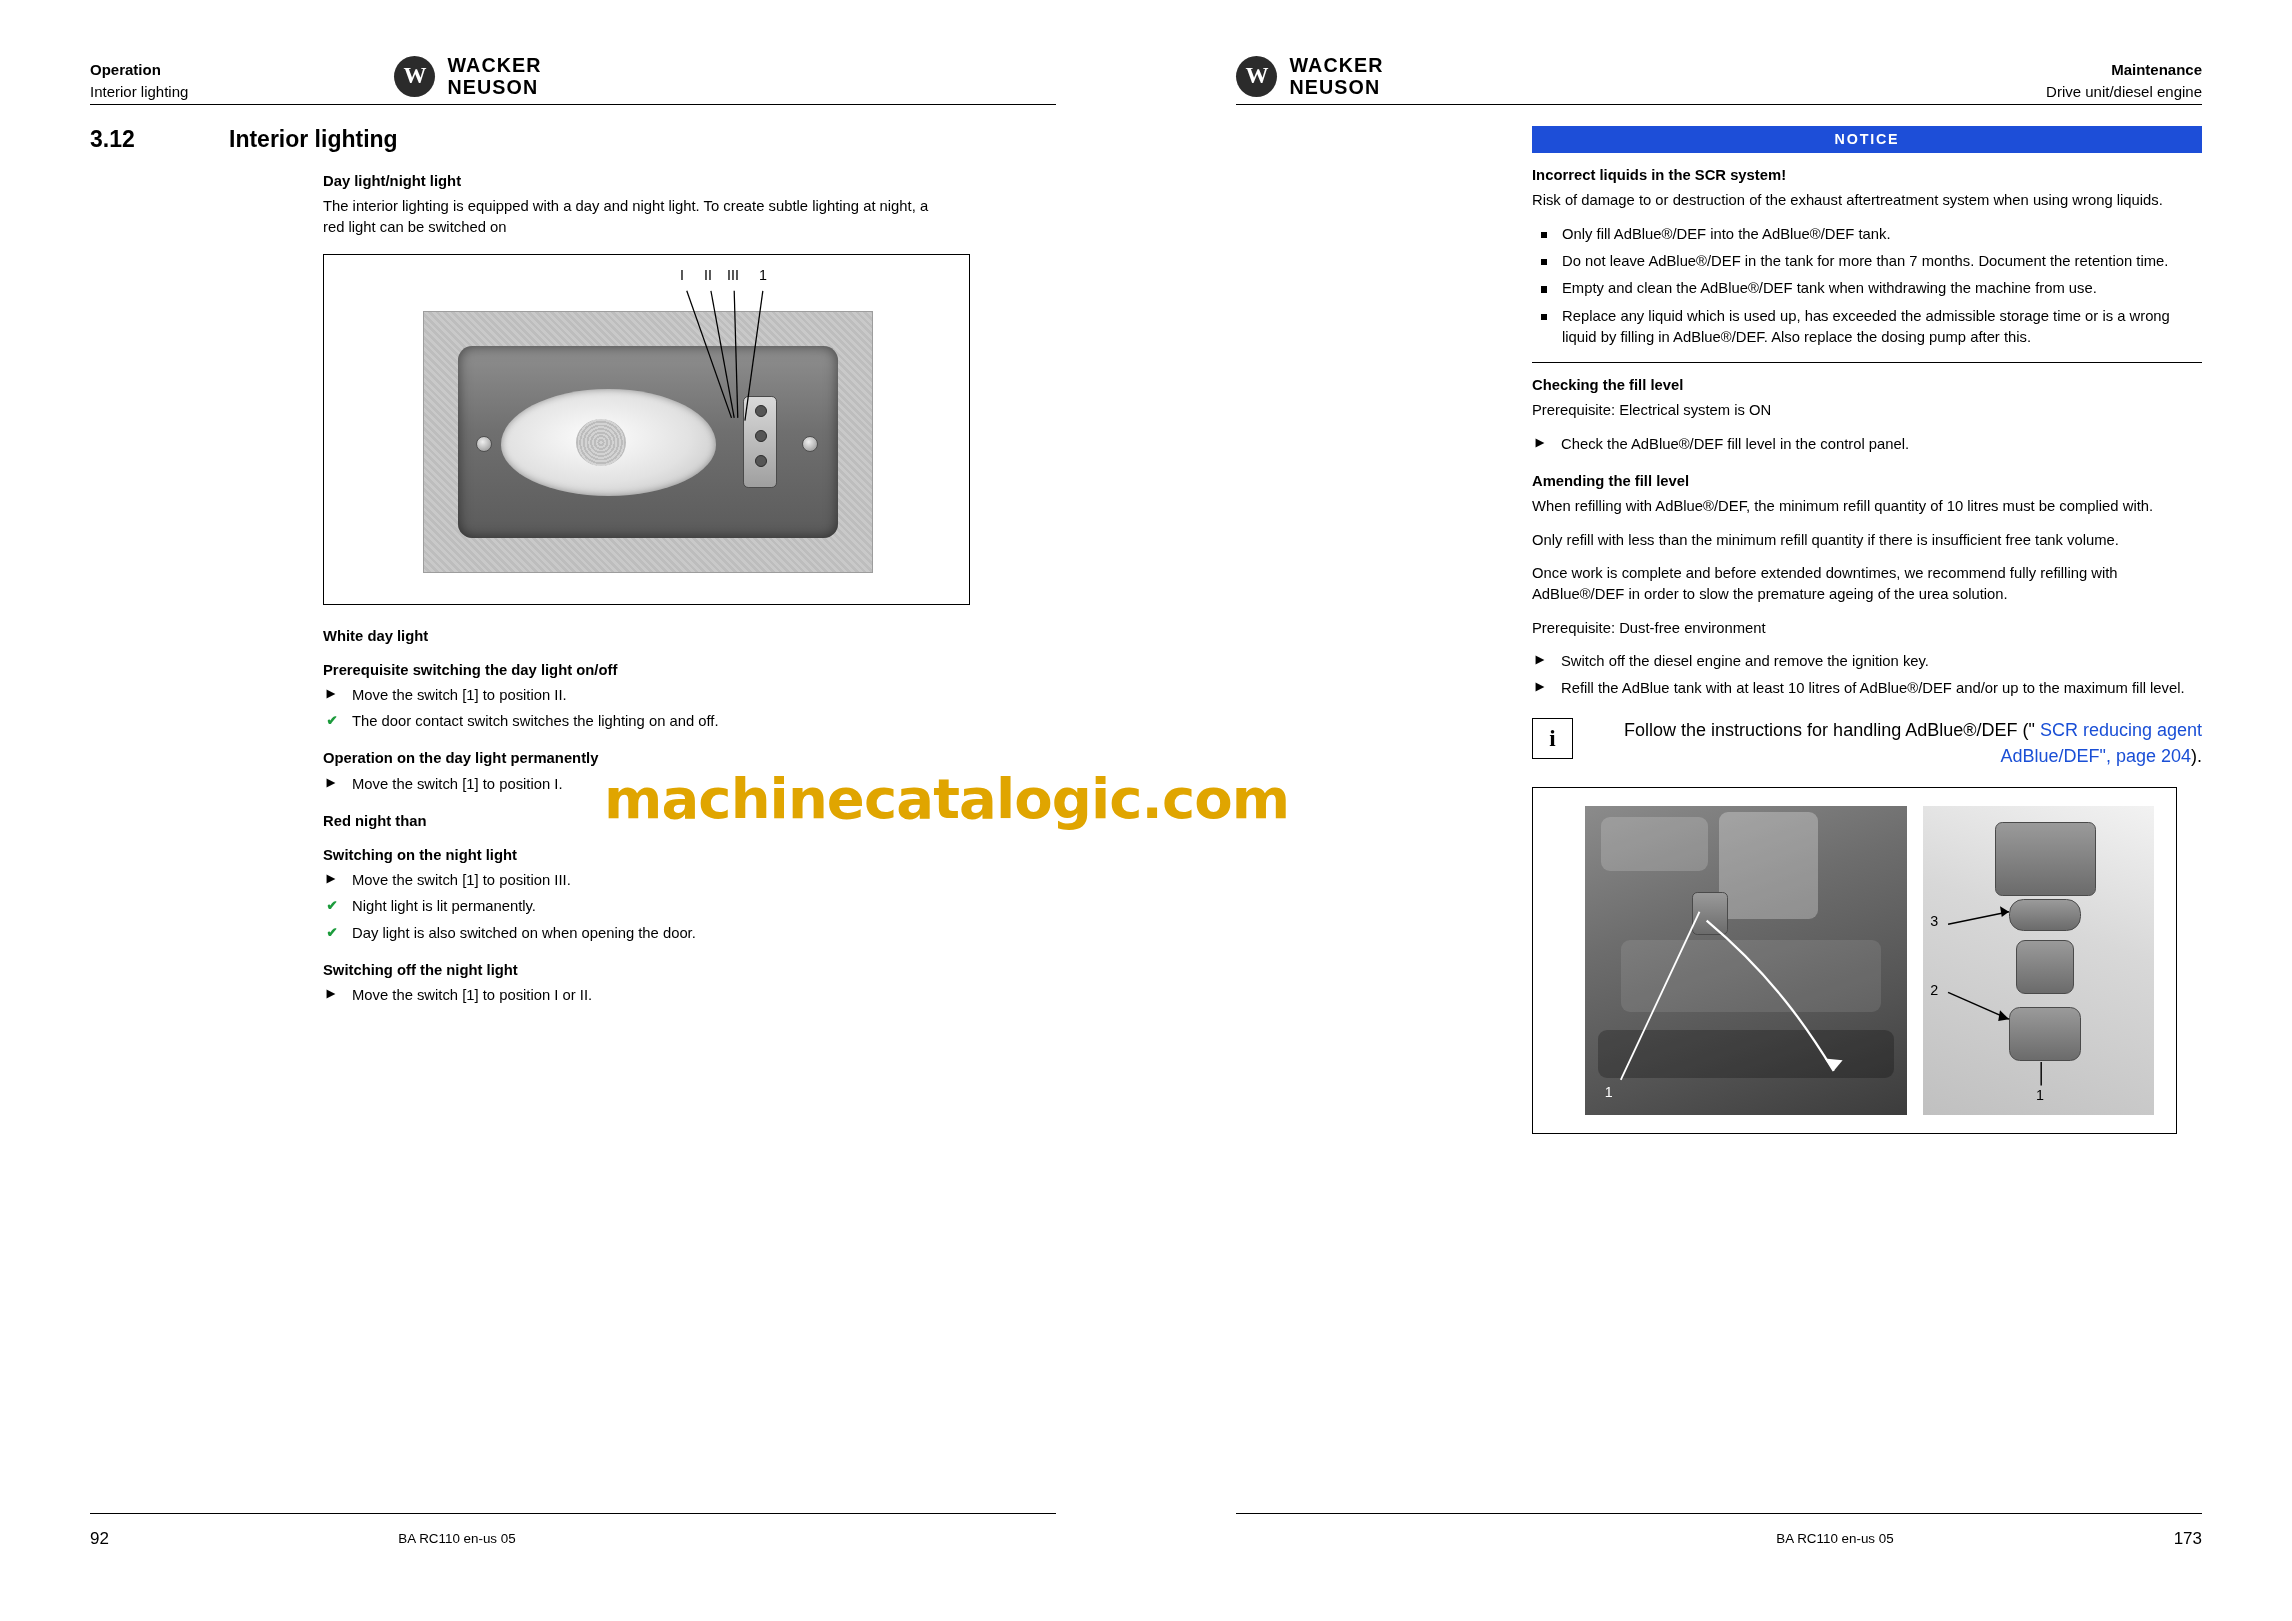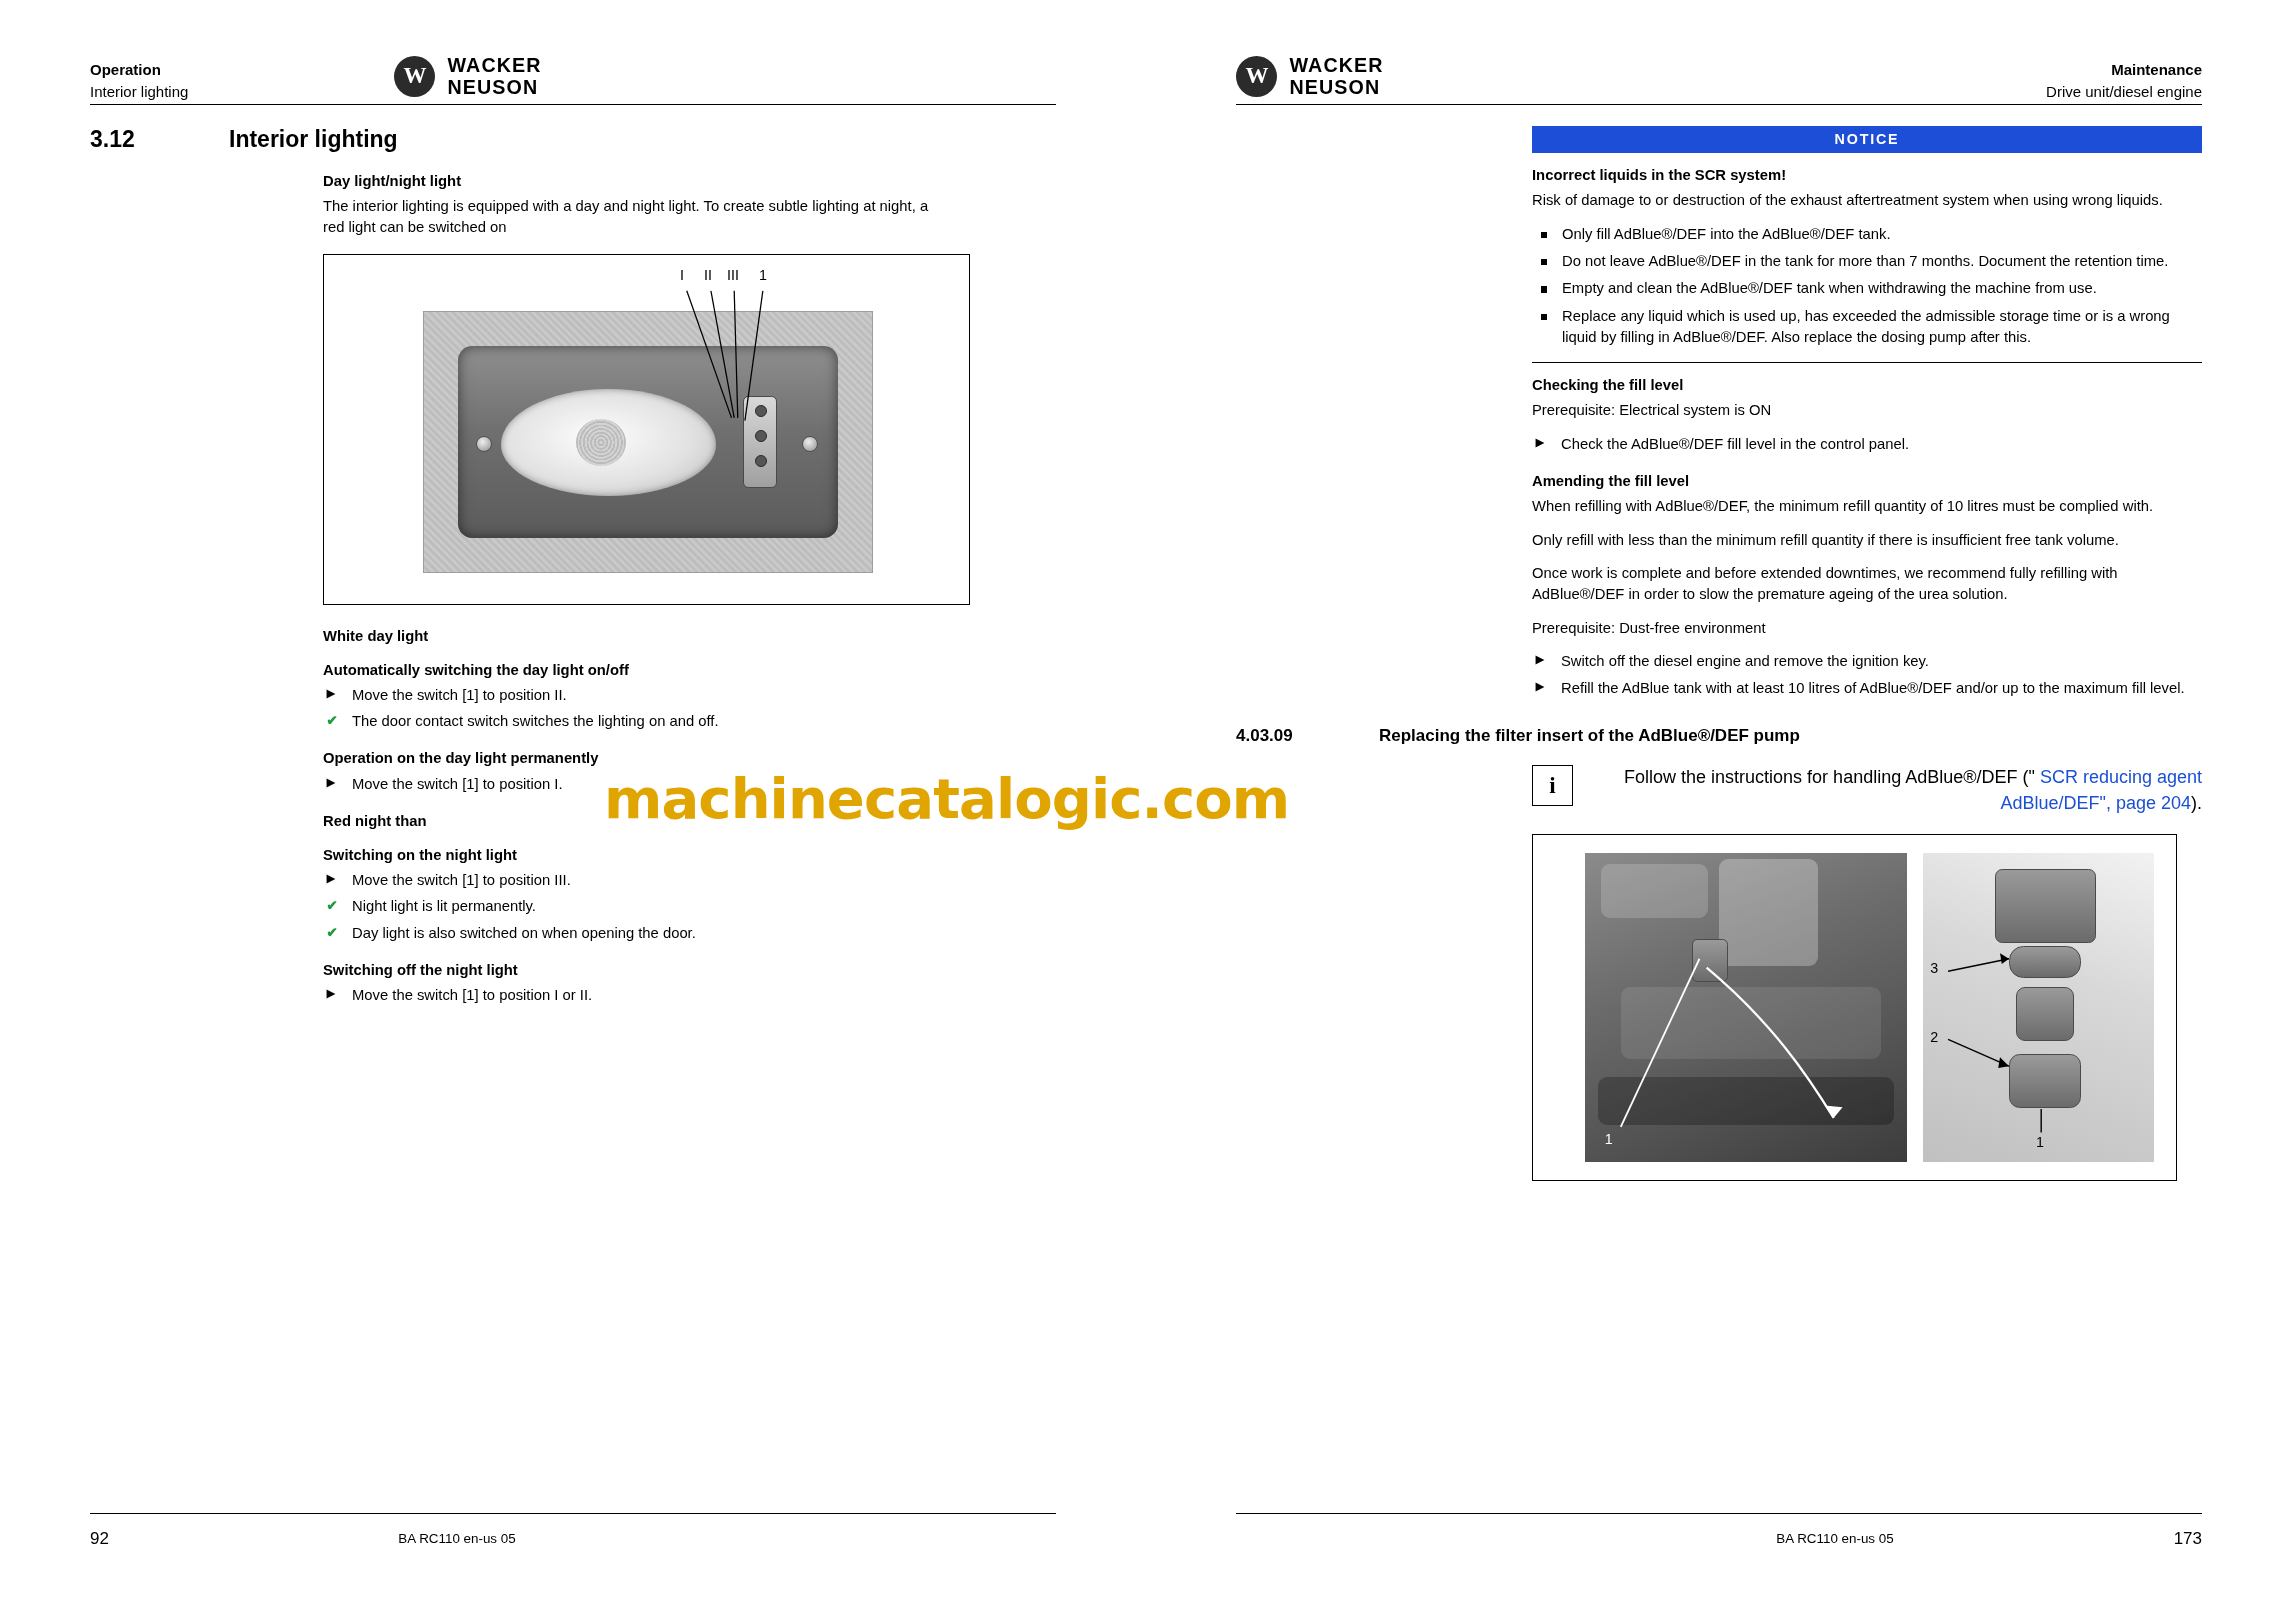--- a/index.html
+++ b/index.html
@@ -406,21 +406,21 @@
           <div class="callout-lbl" style="left:356px; top:12.5px;">I</div>
           <div class="callout-lbl" style="left:380px; top:12.5px;">II</div>
           <div class="callout-lbl" style="left:403px; top:12.5px;">III</div>
           <div class="callout-lbl" style="left:435px; top:12.5px;">1</div>
         </div>
 
         <div class="sub-col" style="margin-top:23px;">
 
           <div>
             <div class="h3">White day light</div>
-            <div class="h3 gap-top">Automatically switching the day light on/off</div>
+            <div class="h3 gap-top">Prerequisite switching the day light on/off</div>
             <ul class="steps">
               <li><span class="mk mk-tri">▶</span><span>Move the switch [1] to position II.</span></li>
               <li><span class="mk mk-chk">✔</span><span>The door contact switch switches the lighting on and off.</span></li>
             </ul>
           </div>
 
           <div>
             <div class="h3 gap-top">Operation on the day light permanently</div>
             <ul class="steps">
               <li><span class="mk mk-tri">▶</span><span>Move the switch [1] to position I.</span></li>
@@ -502,24 +502,20 @@
           <p class="t">When refilling with AdBlue®/DEF, the minimum refill quantity of 10 litres must be complied with.</p>
           <p class="t">Only refill with less than the minimum refill quantity if there is insufficient free tank volume.</p>
           <p class="t">Once work is complete and before extended downtimes, we recommend fully refilling with AdBlue®/DEF in order to slow the premature ageing of the urea solution.</p>
           <p class="t">Prerequisite: Dust-free environment</p>
           <ul class="steps">
             <li><span class="mk mk-tri">▶</span><span>Switch off the diesel engine and remove the ignition key.</span></li>
             <li><span class="mk mk-tri">▶</span><span>Refill the AdBlue tank with at least 10 litres of AdBlue®/DEF and/or up to the maximum fill level.</span></li>
           </ul>
         </div>
 
-        <h1 class="sec" style="margin-top:27px; font-size:17px;">
-          <span class="num" style="width:143px;">4.03.09</span>
-          <span>Replacing the filter insert of the AdBlue®/DEF pump</span>
-        </h1>
 
         <div class="infobox">
           <div class="info-i">i</div>
           <div class="info-txt">
             <span>Follow the instructions for handling AdBlue®/DEF ("</span><a class="link" href="#"> SCR reducing agent AdBlue/DEF", page 204</a><span>).</span>
           </div>
         </div>
 
         <div class="figbox fig2">
           <div class="photo-l">

